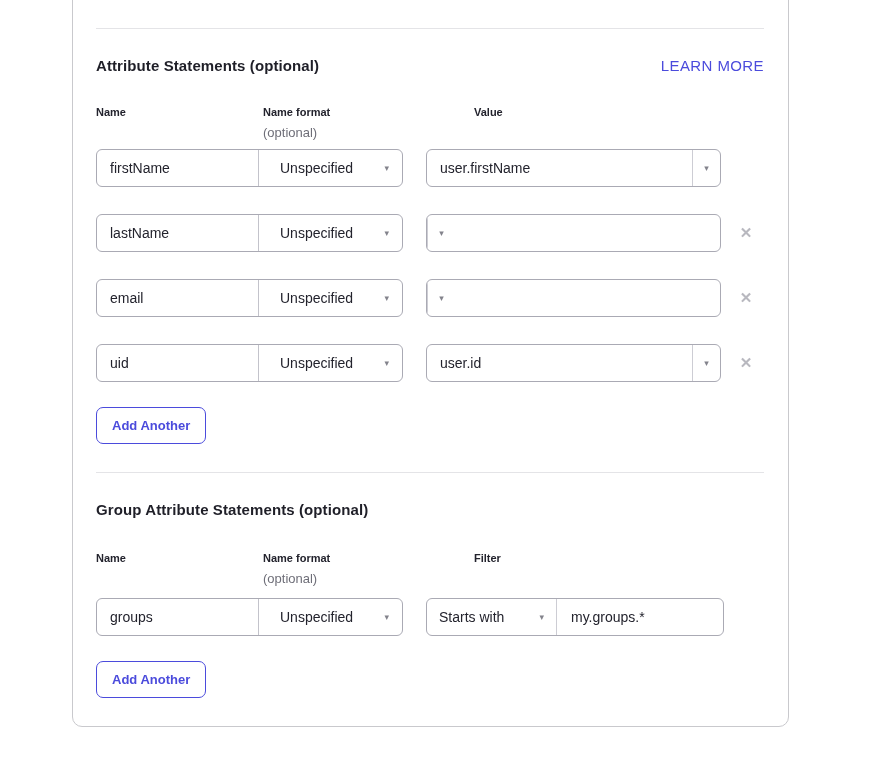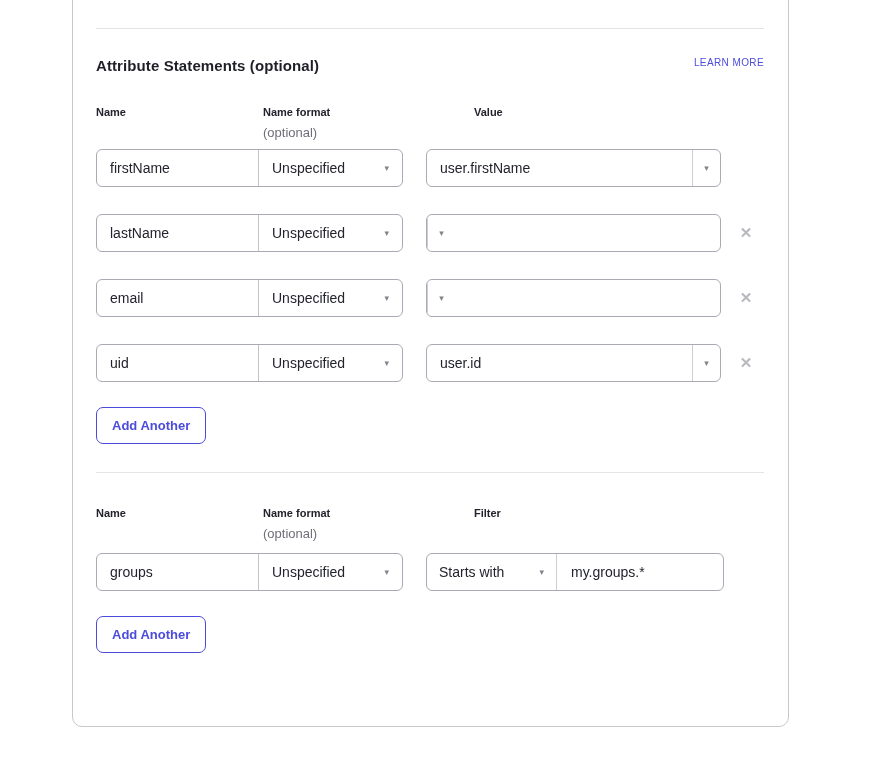--- a/index.html
+++ b/index.html
@@ -10,39 +10,39 @@
     position:absolute; left:72px; top:-26px; width:717px; height:753px;
     background:#fff; border:1px solid #c9c9cd; border-radius:10px;
     padding:0 24px 0 23px;
   }
 
   .top-spacer { height:53px; }
   .divider { height:1px; background:#e4e4e7; }
 
   .section-head { margin-top:28px; display:flex; justify-content:space-between; align-items:flex-start; }
   .section-title { font-size:15px; font-weight:700; color:#1f1f28; letter-spacing:.1px; }
-  .learn-more { font-size:10px; letter-spacing:.4px; color:#4b4bdc; text-decoration:none; cursor:pointer; }
+  .learn-more { font-size:15px; letter-spacing:.4px; color:#4b4bdc; text-decoration:none; cursor:pointer; }
 
   .col-headers { margin-top:32px; display:flex; }
   .col-headers .h { font-size:11px; font-weight:700; color:#23232d; }
   .h-name   { width:163px; }
   .h-format { width:144px; padding-left:4px; }
   .h-gap    { width:23px; }
   .h-value  { padding-left:7px;margin-left:41px; }
   .sub-note { display:flex; margin-top:7px; }
   .sub-note .spacer { width:163px; }
   .sub-note .note { font-size:13px; color:#6e6e78; padding-left:4px; }
 
   .rows { margin-top:9px; }
   .attr-row { display:flex; align-items:center; margin-bottom:27px; }
   .attr-row:last-child { margin-bottom:0; }
 
   .joined {
     display:flex; width:307px; height:38px; background:#fff;
-    border:1px solid #aaaab4; border-radius:6px; overflow:hidden;
+    border:1px solid #aaaab4; border-radius:6px; overflow:hidden;gap:8px;
   }
   .name-part { width:162px; border-right:1px solid #c3c3cb; display:flex; align-items:center; }
   .name-part input, .free-input input {
     width:100%; height:100%; border:none; outline:none; background:transparent;
     font-family:inherit; font-size:14px; color:#23232d; padding:0 13px;
   }
   .format-part {
     flex:1; display:flex; align-items:center; justify-content:space-between;
     padding:0 13px; font-size:14px; color:#23232d; cursor:pointer;
   }
@@ -194,20 +194,21 @@
       </div>
       <button class="remove-btn">✕</button>
     </div>
   </div>
 
   <button class="add-btn">Add Another</button>
 
   <div class="section-divider"></div>
 
   
+  <div class="section-title group-title">Group Attribute Statements (optional)</div>
 
   <div class="col-headers group-headers">
     <div class="h h-name">Name</div>
     <div class="h h-format">Name format</div>
     <div class="h-gap"></div>
     <div class="h h-value">Filter</div>
   </div>
   <div class="sub-note">
     <div class="spacer"></div>
     <div class="note">(optional)</div>

